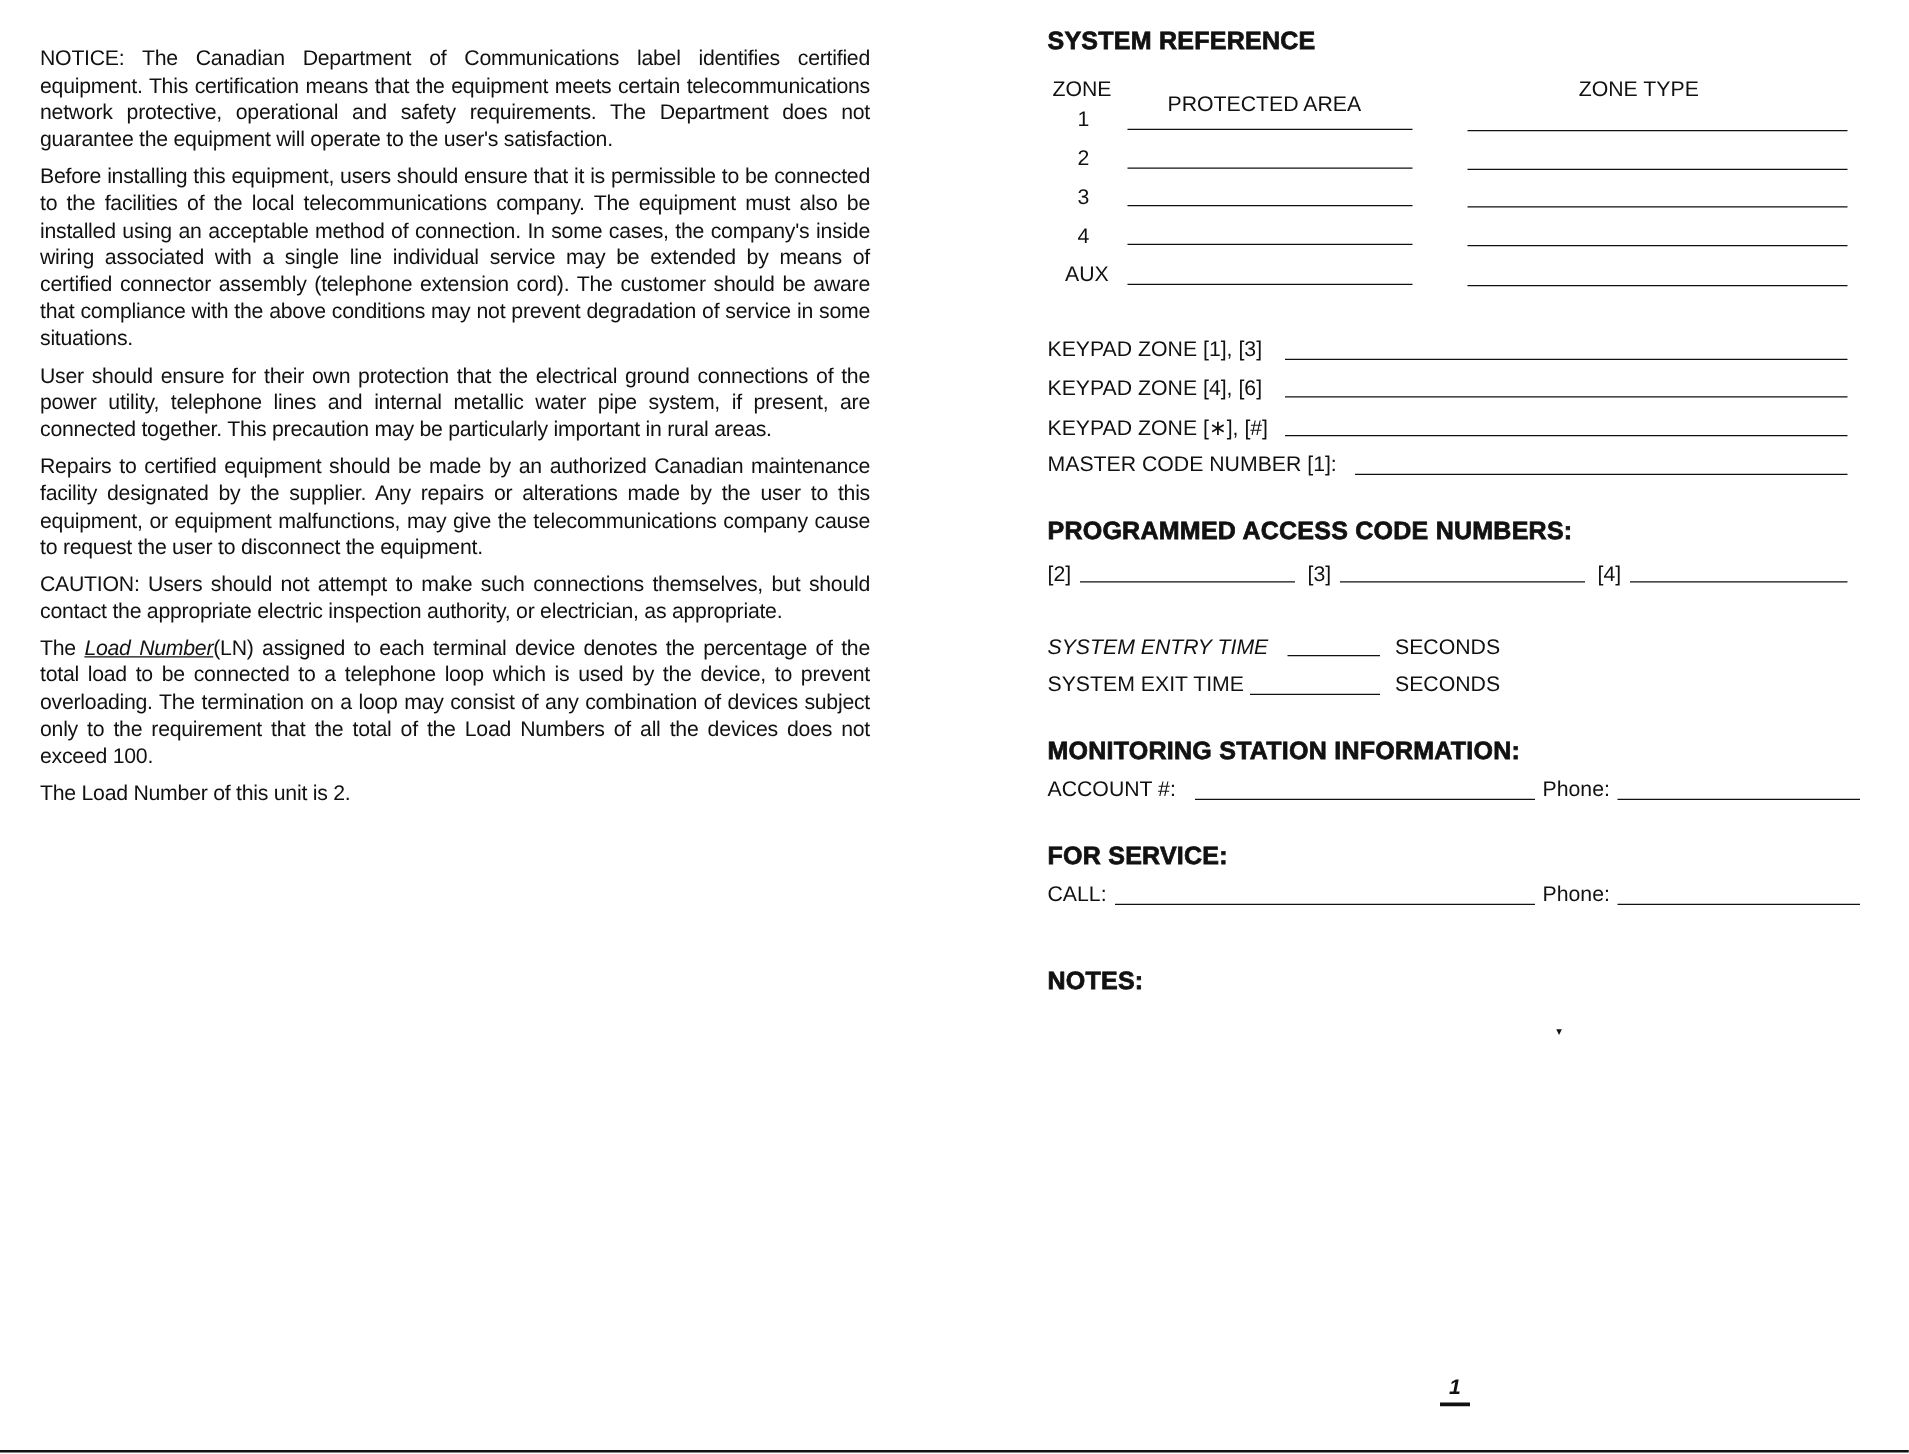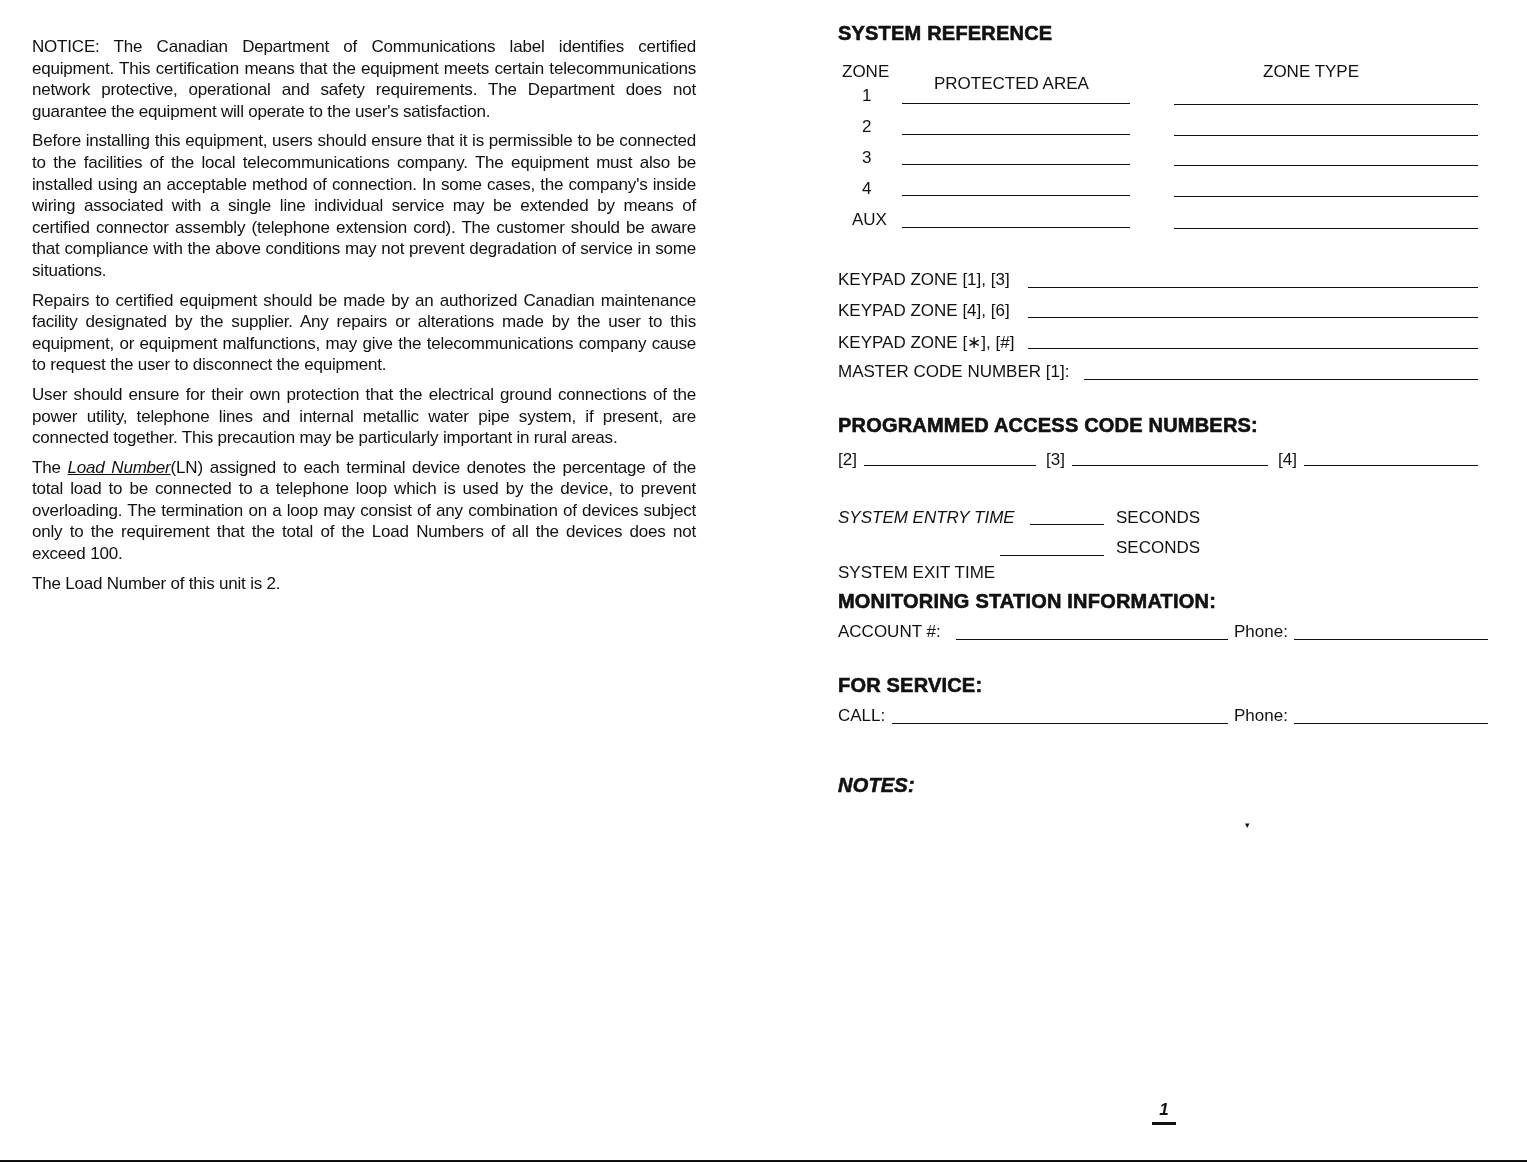--- a/index.html
+++ b/index.html
@@ -16,22 +16,23 @@
   .pagenum-bar { position:absolute; left:1152px; top:1122px; width:24px; height:3px; background:#111; }
   .bottom-rule { position:absolute; left:0; top:1160px; width:1527px; height:2px; background:#111; }
   .dot { position:absolute; left:1245px; top:820px; font-size:9px; }
 </style>
 </head>
 <body>
 
 <div class="page-left">
   <p class="para">NOTICE: The Canadian Department of Communications label identifies certified equipment. This certification means that the equipment meets certain telecommunications network protective, operational and safety requirements. The Department does not guarantee the equipment will operate to the user's satisfaction.</p>
   <p class="para">Before installing this equipment, users should ensure that it is permissible to be connected to the facilities of the local telecommunications company. The equipment must also be installed using an acceptable method of connection. In some cases, the company's inside wiring associated with a single line individual service may be extended by means of certified connector assembly (telephone extension cord). The customer should be aware that compliance with the above conditions may not prevent degradation of service in some situations.</p>
+  <p class="para">User should ensure for their own protection that the electrical ground connections of the power utility, telephone lines and internal metallic water pipe system, if present, are connected together. This precaution may be particularly important in rural areas.</p>
   <p class="para">Repairs to certified equipment should be made by an authorized Canadian maintenance facility designated by the supplier. Any repairs or alterations made by the user to this equipment, or equipment malfunctions, may give the telecommunications company cause to request the user to disconnect the equipment.</p>
-  <p class="para">User should ensure for their own protection that the electrical ground connections of the power utility, telephone lines and internal metallic water pipe system, if present, are connected together. This precaution may be particularly important in rural areas.</p>
+  <p class="para">CAUTION:  Users should not attempt to make such connections themselves, but should contact the appropriate electric inspection authority, or electrician, as appropriate.</p>
   <p class="para"><span>The </span><span class="u">Load Number</span><span>(LN) assigned to each terminal device denotes the percentage of the total load to be connected to a telephone loop which is used by the device, to prevent overloading. The termination on a loop may consist of any combination of devices subject only to the requirement that the total of the Load Numbers of all the devices does not exceed 100.</span></p>
   <p class="para">The Load Number of this unit is 2.</p>
 </div>
 
 <div class="page-right">
   <h2 class="sec" style="top:0;">SYSTEM REFERENCE</h2>
 
   <span class="lbl" style="left:4px; top:40px;">ZONE</span>
   <span class="lbl" style="left:96px; top:40px;margin-top:12px;">PROTECTED AREA</span>
   <span class="lbl" style="left:425px; top:40px;">ZONE TYPE</span>
@@ -73,35 +74,35 @@
   <div class="line" style="left:26px; width:172px; top:443px;"></div>
   <span class="lbl" style="left:208px; top:428px;">[3]</span>
   <div class="line" style="left:234px; width:196px; top:443px;"></div>
   <span class="lbl" style="left:440px; top:428px;">[4]</span>
   <div class="line" style="left:466px; width:174px; top:443px;"></div>
 
   <span class="lbl" style="left:0; top:486px;font-style:italic;">SYSTEM ENTRY TIME</span>
   <div class="line" style="left:192px; width:74px; top:502px;"></div>
   <span class="lbl" style="left:278px; top:486px;">SECONDS</span>
 
-  <span class="lbl" style="left:0; top:516px;margin-top:25px;">SYSTEM EXIT TIME</span>
+  <span class="lbl" style="left:0; top:516px;">SYSTEM EXIT TIME</span>
   <div class="line" style="left:162px; width:104px; top:533px;"></div>
   <span class="lbl" style="left:278px; top:516px;">SECONDS</span>
 
   <h2 class="sec" style="top:568px;">MONITORING STATION INFORMATION:</h2>
   <span class="lbl" style="left:0; top:600px;">ACCOUNT #:</span>
   <div class="line" style="left:118px; width:272px; top:617px;"></div>
   <span class="lbl" style="left:396px; top:600px;">Phone:</span>
   <div class="line" style="left:456px; width:194px; top:617px;"></div>
 
   <h2 class="sec" style="top:652px;text-align:right;">FOR SERVICE:</h2>
   <span class="lbl" style="left:0; top:684px;">CALL:</span>
   <div class="line" style="left:54px; width:336px; top:701px;"></div>
   <span class="lbl" style="left:396px; top:684px;">Phone:</span>
   <div class="line" style="left:456px; width:194px; top:701px;"></div>
 
-  <h2 class="sec" style="top:752px;font-style:italic;">NOTES:</h2>
+  <h2 class="sec" style="top:752px;">NOTES:</h2>
 </div>
 
 <span class="dot">▾</span>
 <div class="pagenum">1</div>
 <div class="pagenum-bar"></div>
 <div class="bottom-rule"></div>
 
 </body></html>

